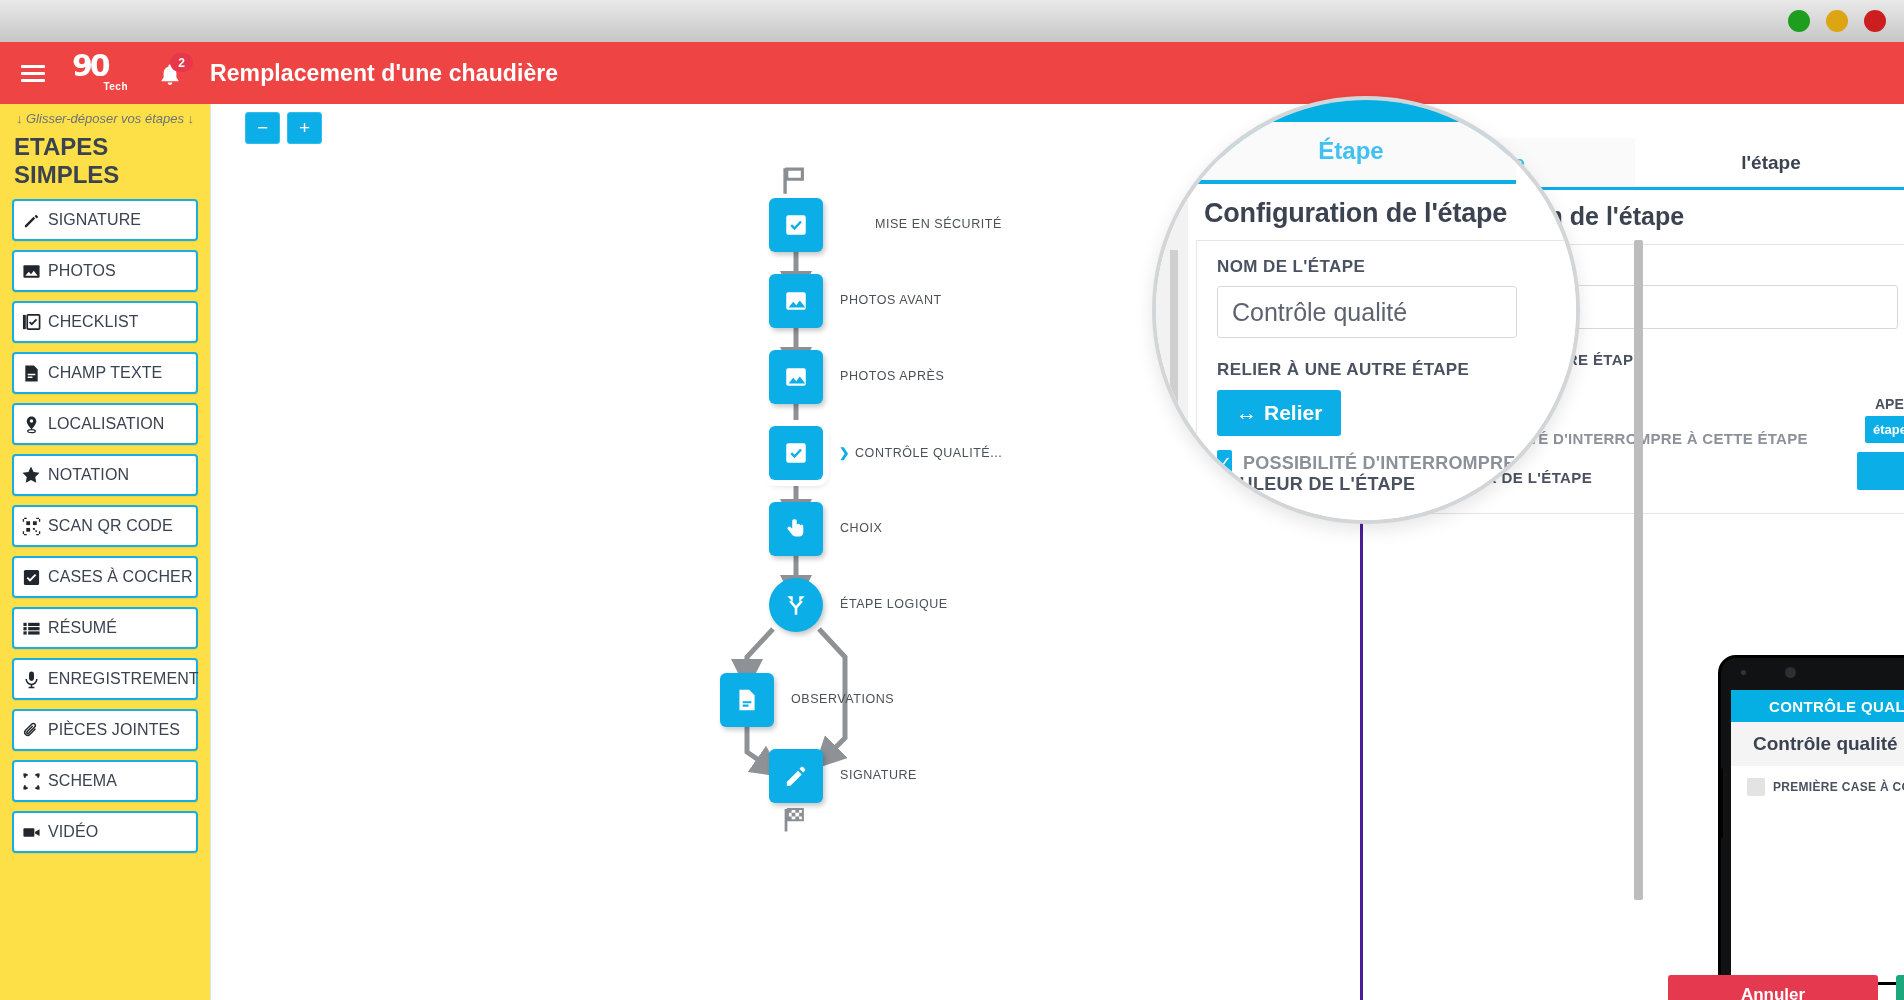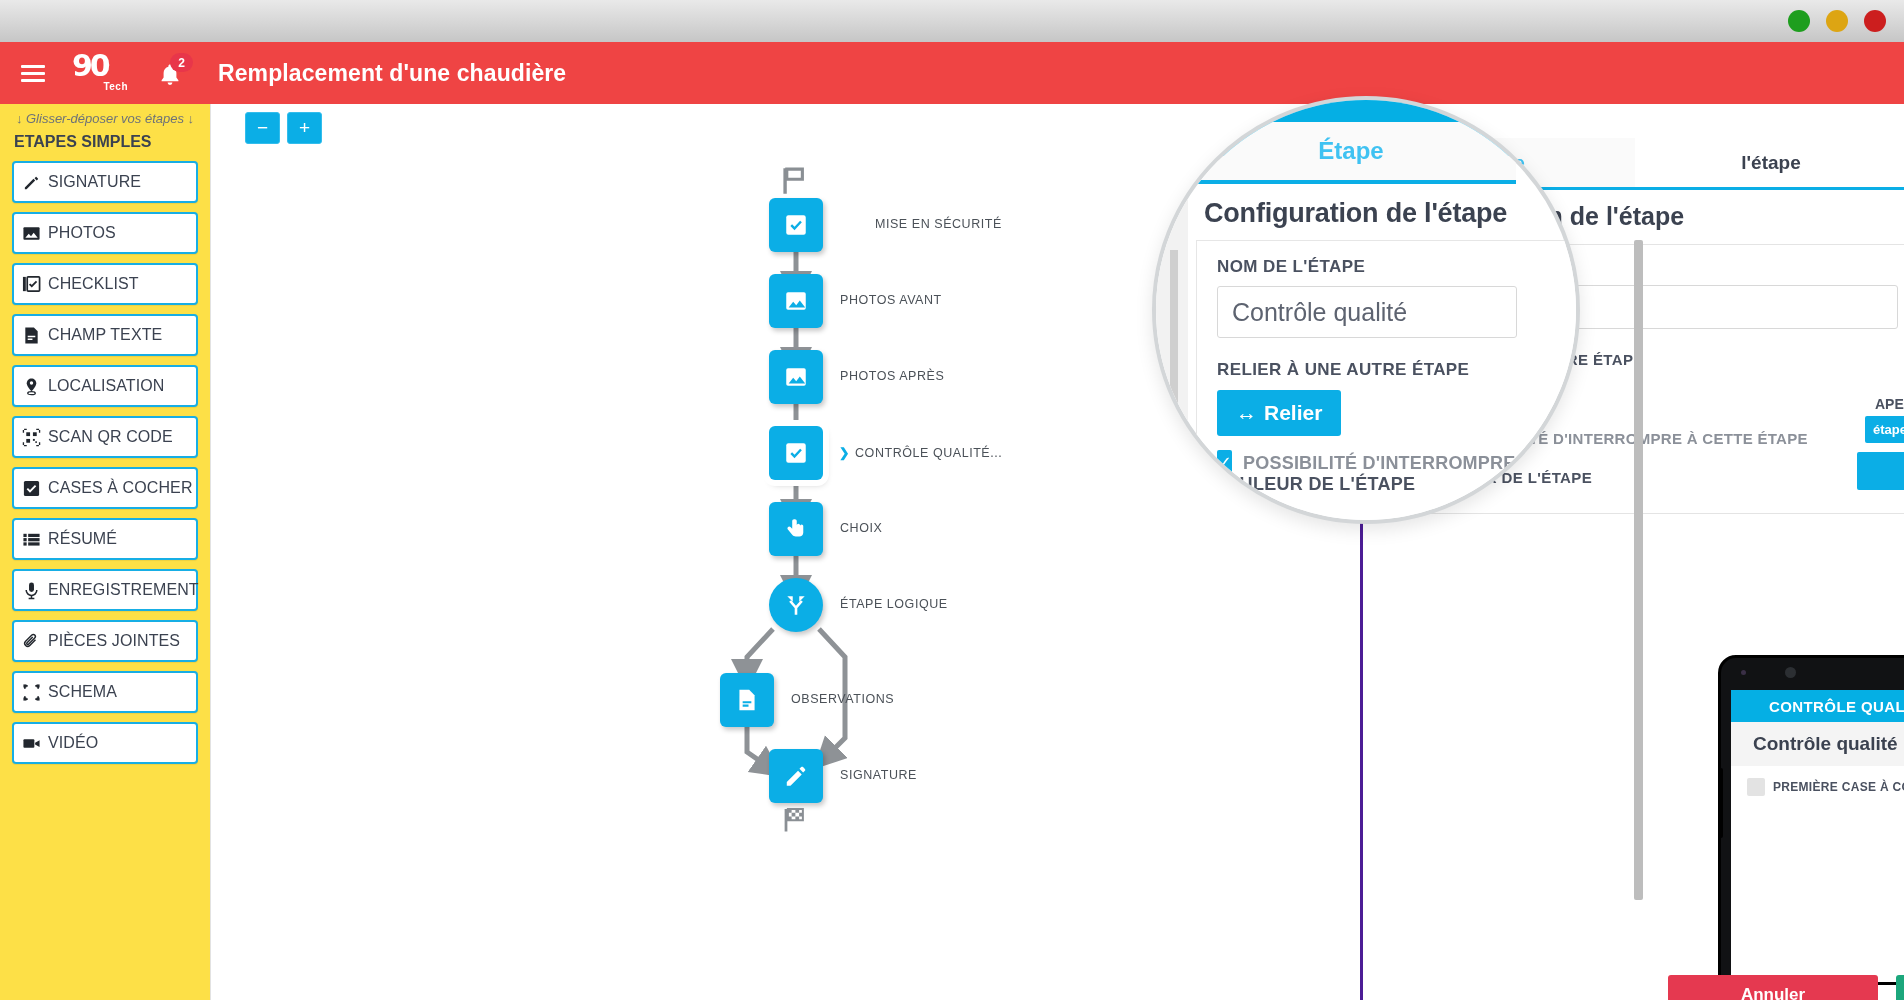--- a/index.html
+++ b/index.html
@@ -30,32 +30,32 @@
   #logo{margin-left:24px;width:54px;height:40px;position:relative;color:#fff;}
   #logo .ninety{font-size:30px;font-weight:bold;letter-spacing:-3px;line-height:26px;font-family:"DejaVu Sans",sans-serif;}
   #logo .tech{font-size:10px;font-weight:bold;letter-spacing:.5px;position:absolute;right:-2px;bottom:1px;}
   #bell-wrap{margin-left:28px;position:relative;width:32px;height:36px;cursor:pointer;}
   #bell{position:absolute;left:5px;top:8px;}
   #bell-badge{
     position:absolute;left:16px;top:-2px;min-width:19px;height:19px;border-radius:10px;
     background:#E8364A;color:#fff;font-size:12px;font-weight:bold;
     display:flex;align-items:center;justify-content:center;padding:0 2px;
   }
-  #apptitle{margin-left:32px;color:#fff;font-size:23px;font-weight:bold;letter-spacing:.1px;}
+  #apptitle{margin-left:24px;color:#fff;font-size:23px;font-weight:bold;letter-spacing:.1px;}
   
   #palette{
     position:absolute;left:0;top:104px;width:210px;height:896px;
     background:#fde047;border-right:1px solid #e2e2e2;overflow:hidden;
   }
   #palette-hint{
     text-align:center;font-style:italic;font-size:13px;color:#6d7278;
     padding:7px 0 3px 0;
   }
   #palette-heading{
-    font-size:16px;font-weight:bold;color:#3b4250;padding:4px 0 10px 14px;
+    font-size:24px;font-weight:bold;color:#3b4250;padding:4px 0 10px 14px;
   }
   .pal-item{
     position:relative;margin:0 12px 9px 12px;height:38px;
     background:#fff;border:2px solid #17AEE5;border-radius:4px;
     display:flex;align-items:center;cursor:grab;
     box-shadow:0 1px 1px rgba(0,0,0,.07);
   }
   .pal-item .pi-ico{
     width:34px;min-width:34px;display:flex;align-items:center;justify-content:center;color:#22272e;
   }
@@ -265,20 +265,28 @@
     <div class="pi-ico">
       <svg width="19" height="19" viewBox="0 0 20 20">
           <path d="M10 1.5c-2.8 0-5 2.2-5 5 0 3.6 5 8.5 5 8.5s5-4.9 5-8.5c0-2.8-2.2-5-5-5z" fill="#22272e"></path>
           <circle cx="10" cy="6.4" r="1.8" fill="#ffffff"></circle>
           <ellipse cx="10" cy="17" rx="4" ry="1.6" fill="none" stroke="#22272e" stroke-width="1.3"></ellipse>
         </svg>
     </div>
     <div class="pi-lbl">LOCALISATION</div>
   </div>
 
+  <div class="pal-item">
+    <div class="pi-ico">
+      <svg width="20" height="20" viewBox="0 0 20 20">
+          <path d="M10 1.6l2.6 5.3 5.9.85-4.25 4.15 1 5.85L10 15l-5.25 2.75 1-5.85L1.5 7.75l5.9-.85z" fill="#22272e"></path>
+        </svg>
+    </div>
+    <div class="pi-lbl">NOTATION</div>
+  </div>
 
   <div class="pal-item">
     <div class="pi-ico">
       <svg width="19" height="19" viewBox="0 0 20 20">
         <path d="M1.5 5V1.5H5M15 1.5h3.5V5M18.5 15v3.5H15M5 18.5H1.5V15" fill="none" stroke="#22272e" stroke-width="1.4" stroke-dasharray="3 1.2"></path>
         <rect x="4.5" y="4.5" width="4" height="4" fill="#22272e"></rect>
           <rect x="11.5" y="4.5" width="4" height="4" fill="#22272e"></rect>
         <rect x="4.5" y="11.5" width="4" height="4" fill="#22272e"></rect>
           <rect x="11.5" y="11.5" width="2" height="2" fill="#22272e"></rect>
         <rect x="14" y="14" width="1.7" height="1.7" fill="#22272e"></rect>

